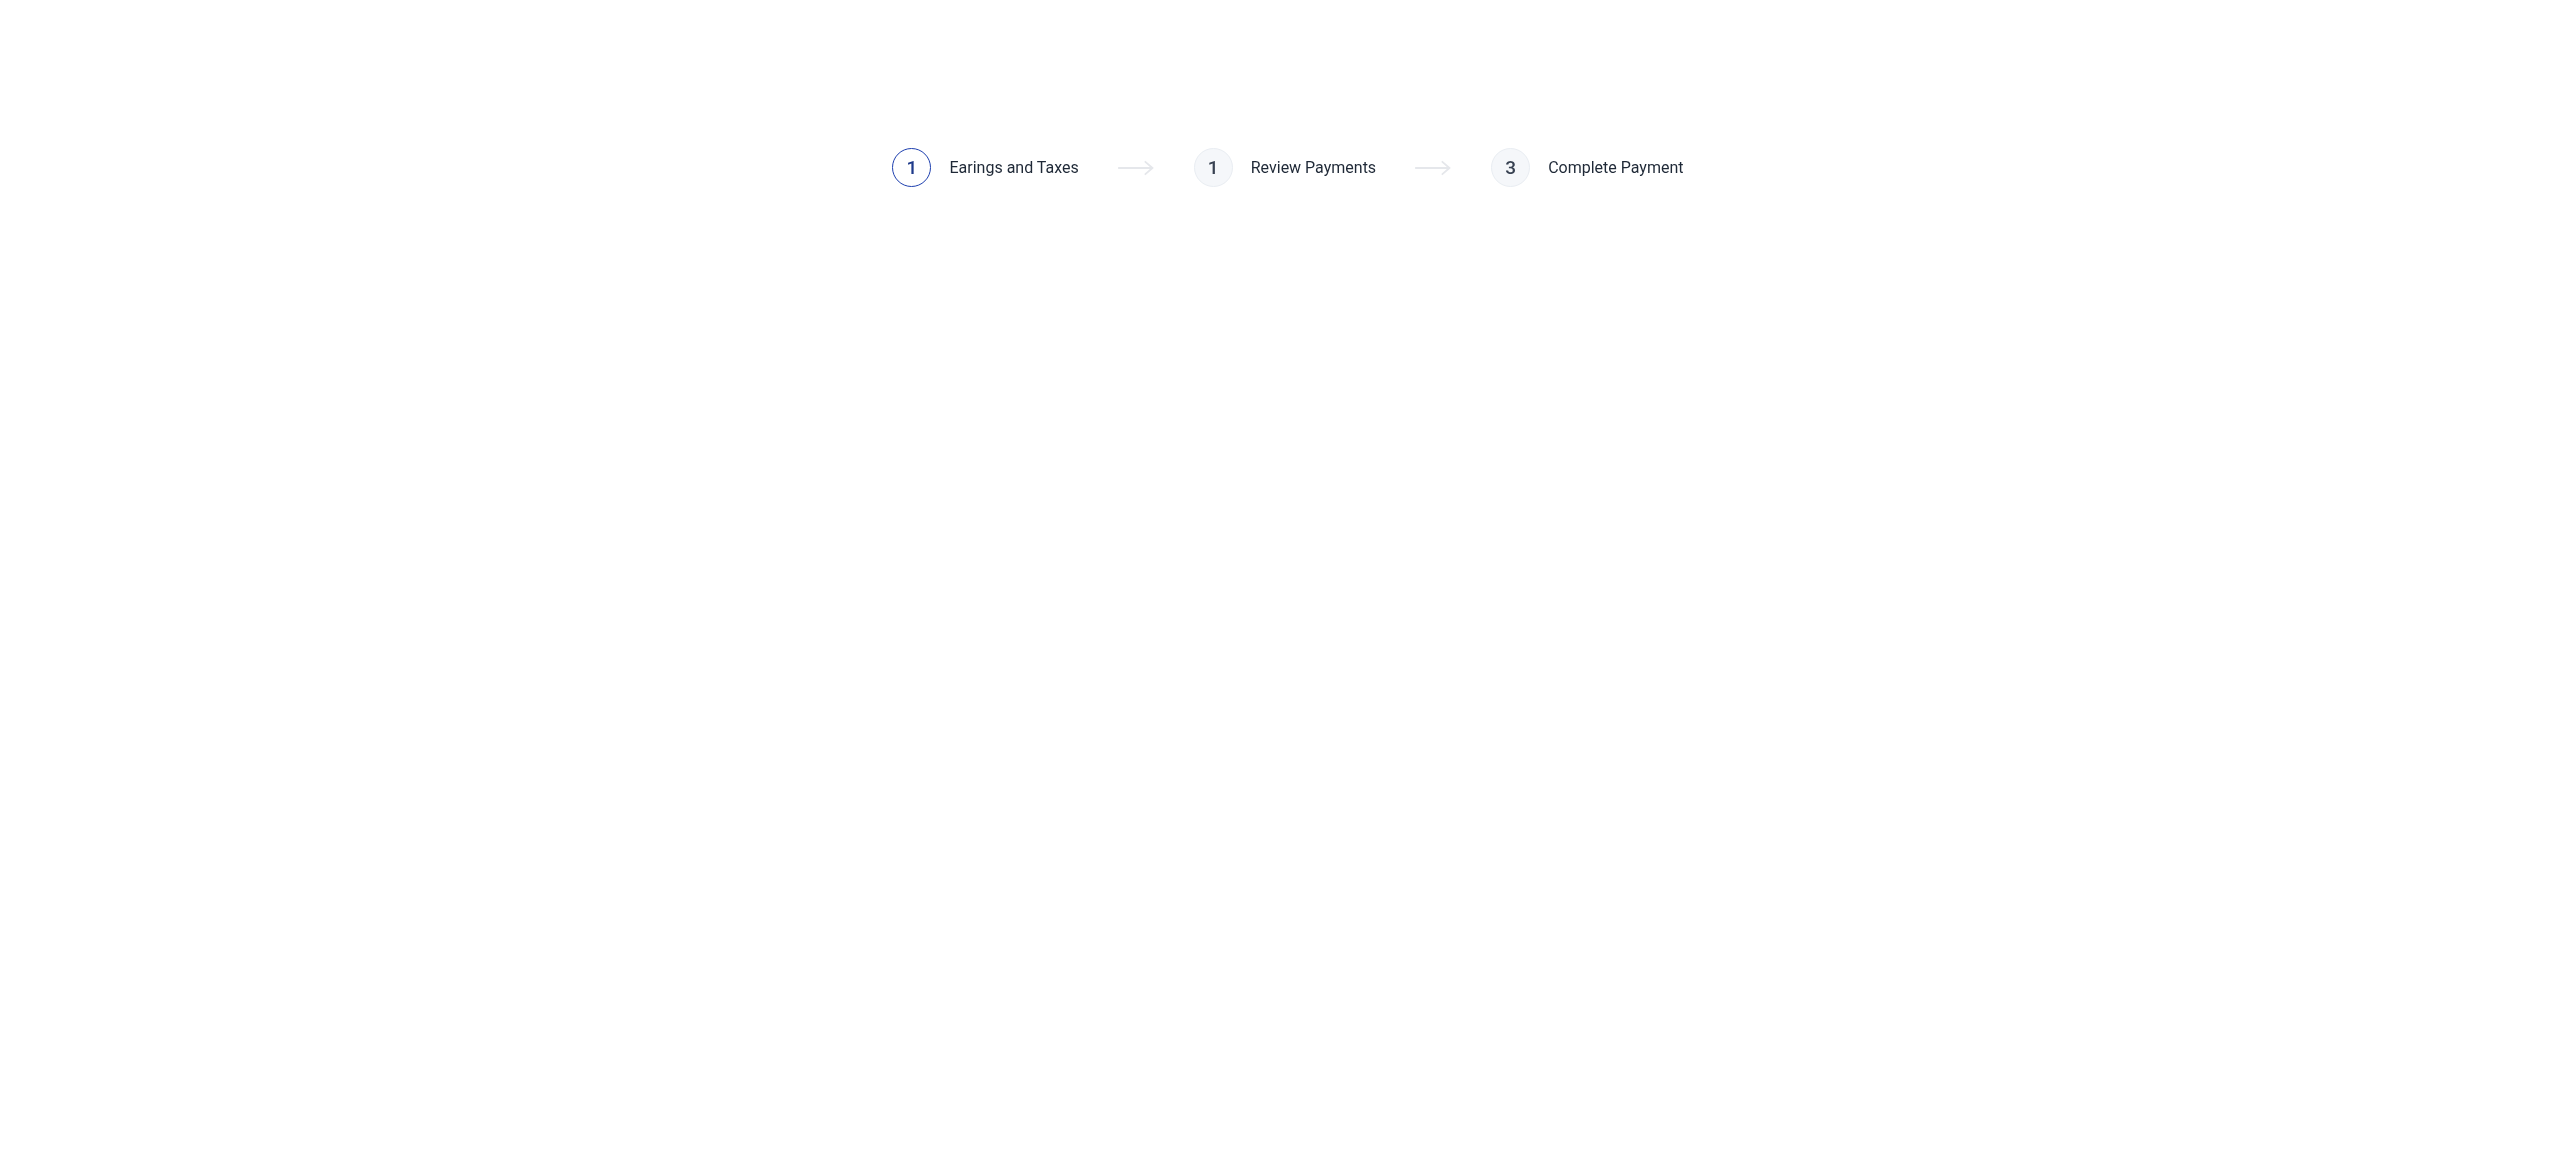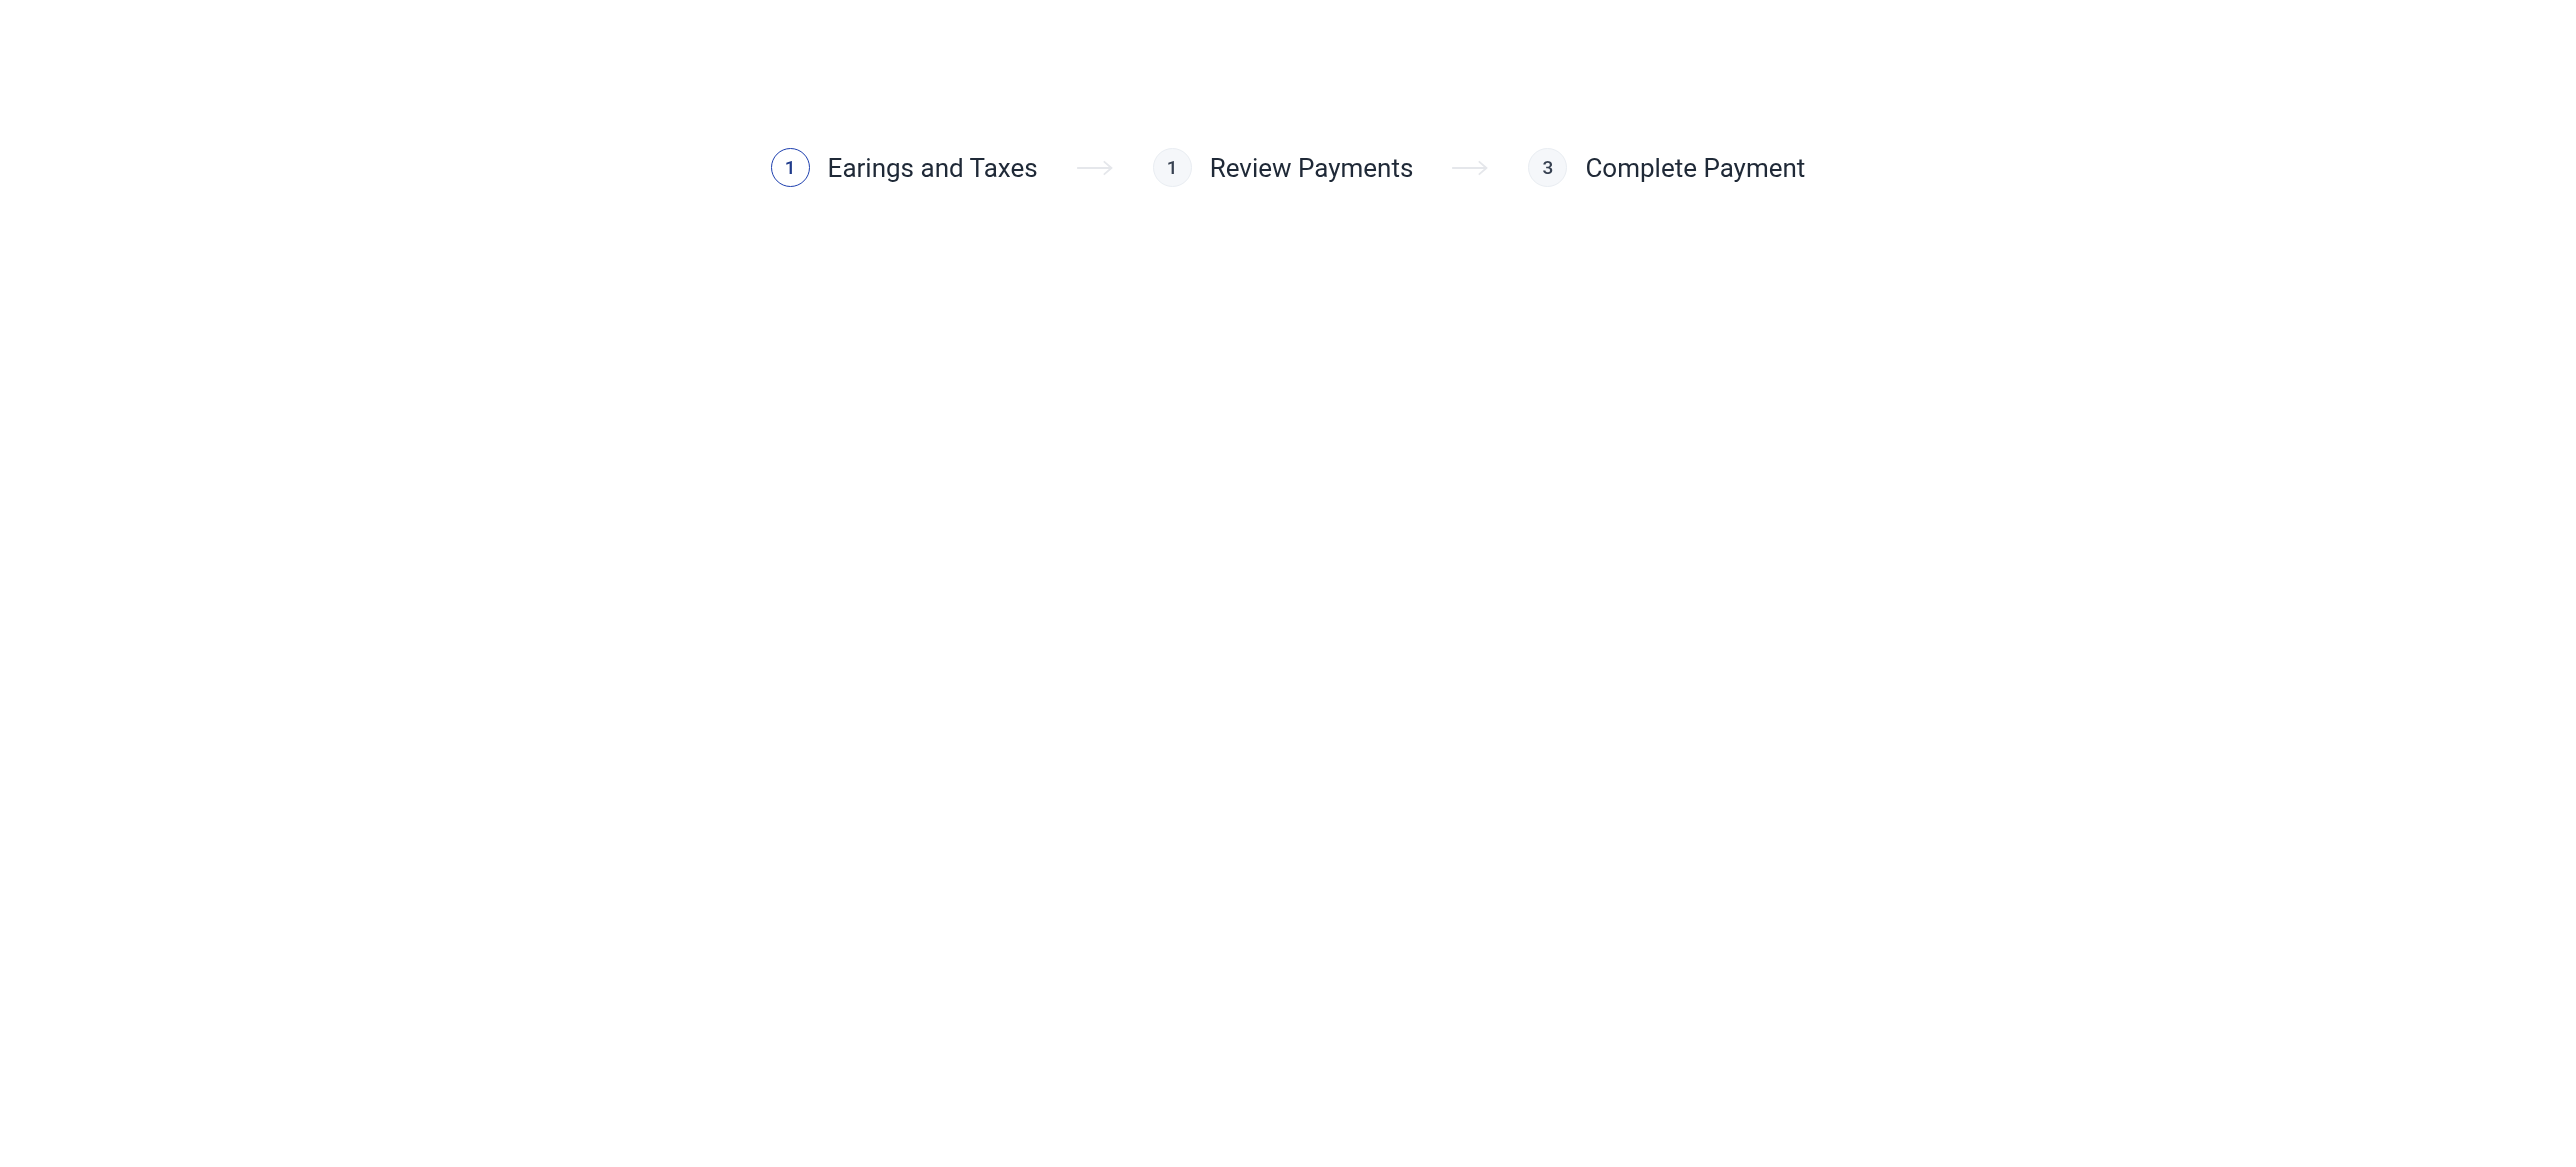--- a/index.html
+++ b/index.html
@@ -41,21 +41,21 @@
       background: #ffffff;
       border: 1.8px solid #1e40af;
       color: #1e3a8a;
     }
     .step-circle.inactive {
       background: #f5f7fa;
       border: 1.8px solid #e9edf2;
       color: #374151;
     }
     .step-label {
-      font-size: 26px;
+      font-size: 16px;
       font-weight: 400;
       color: #1f2937;
       white-space: nowrap;
     }
     .arrow {
       display: flex;
       align-items: center;
       justify-content: center;
       color: #e5e7eb;
       flex-shrink: 0;

